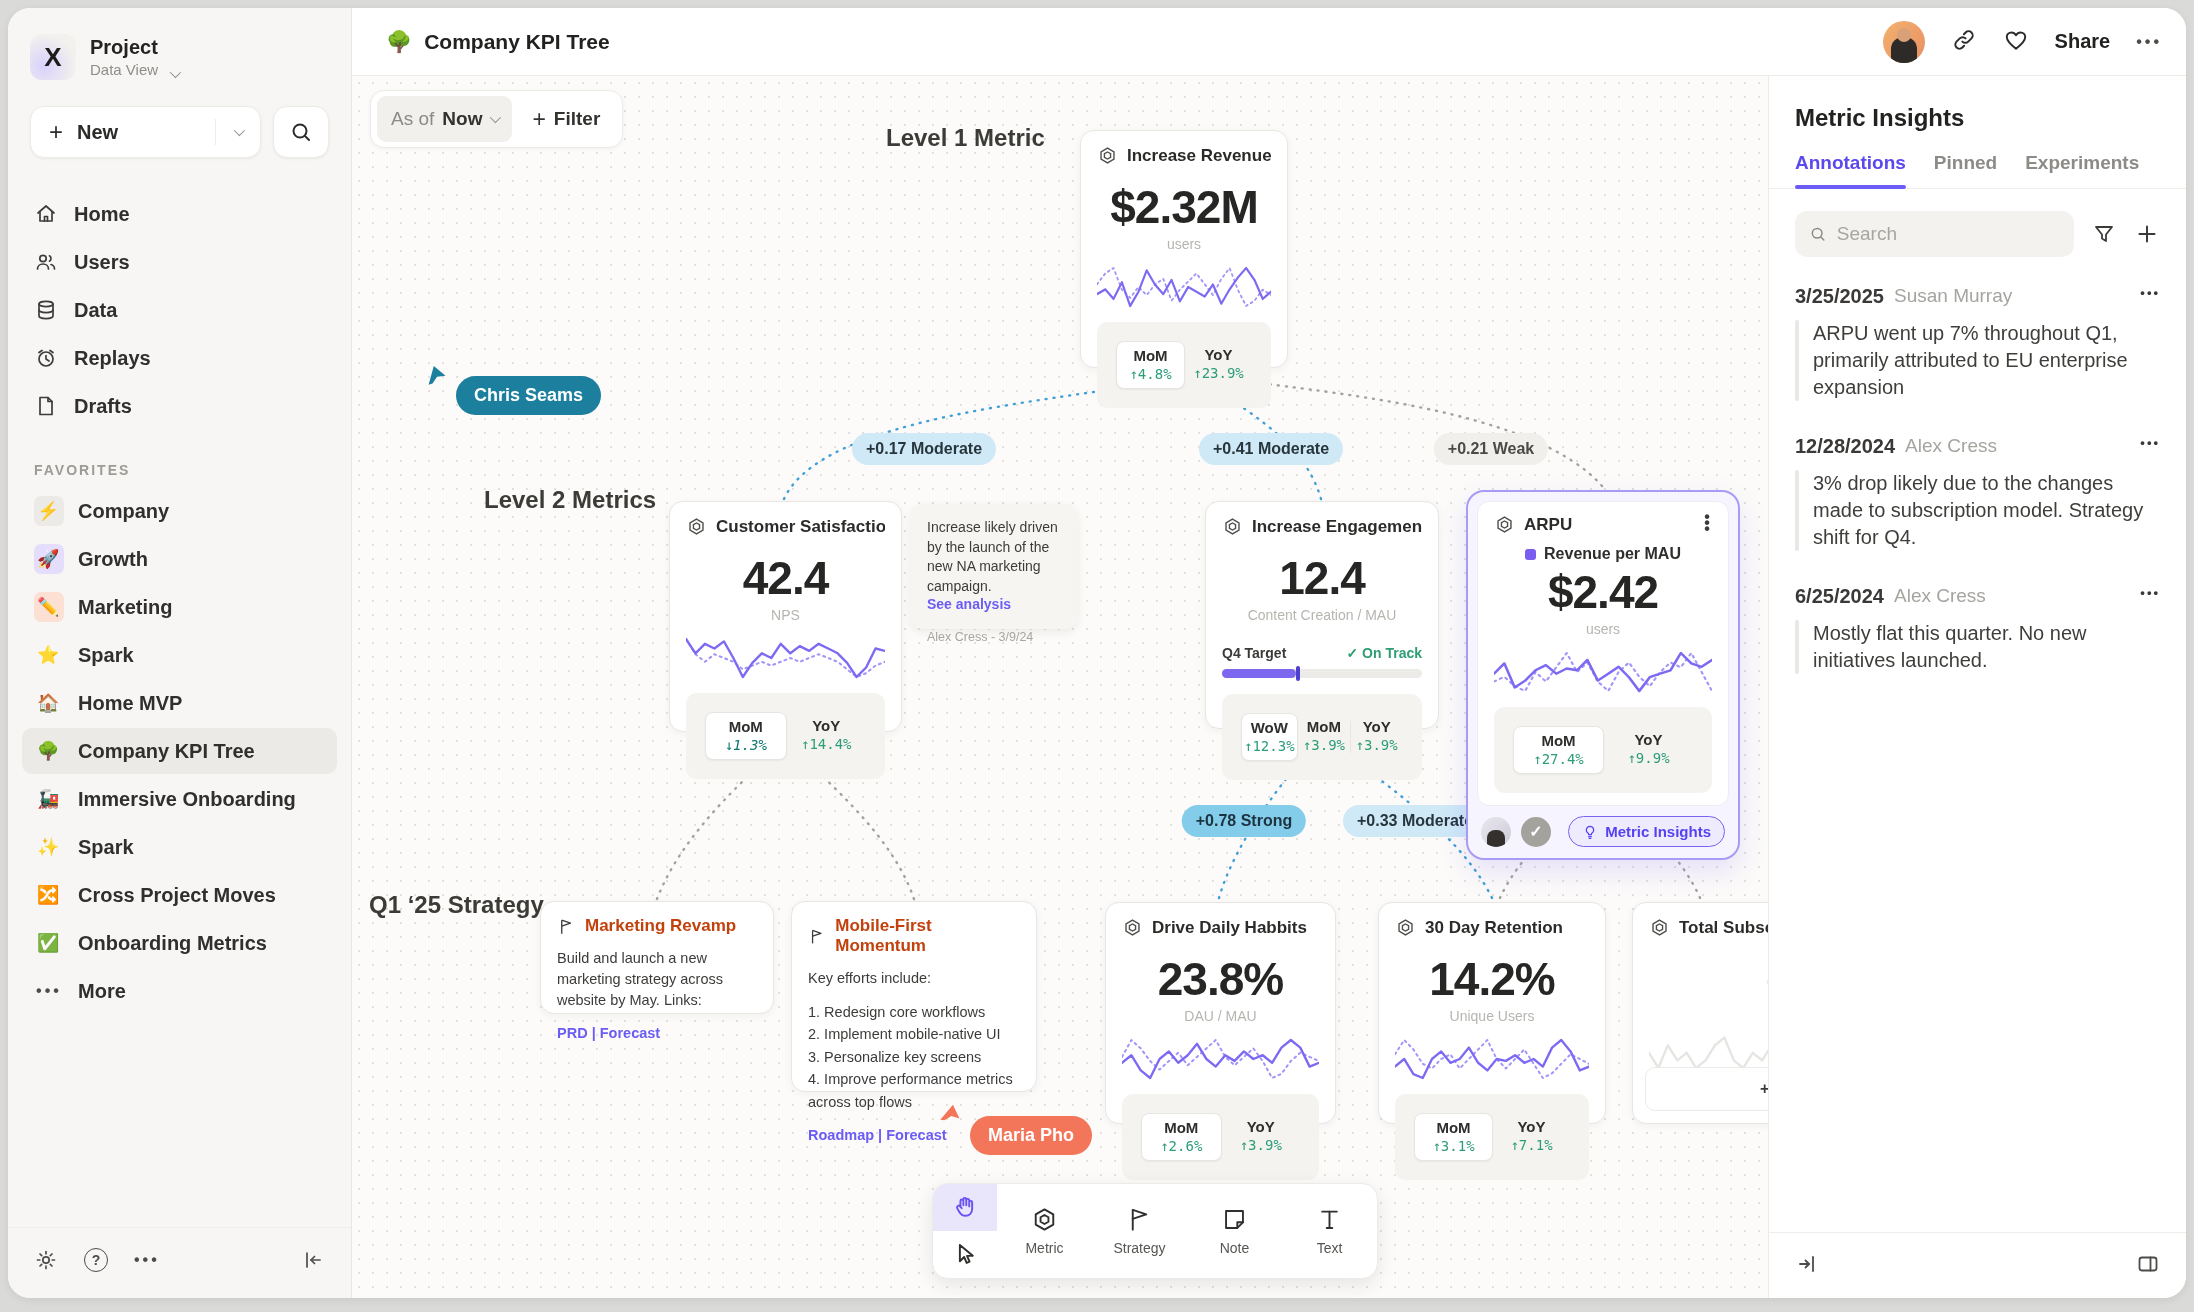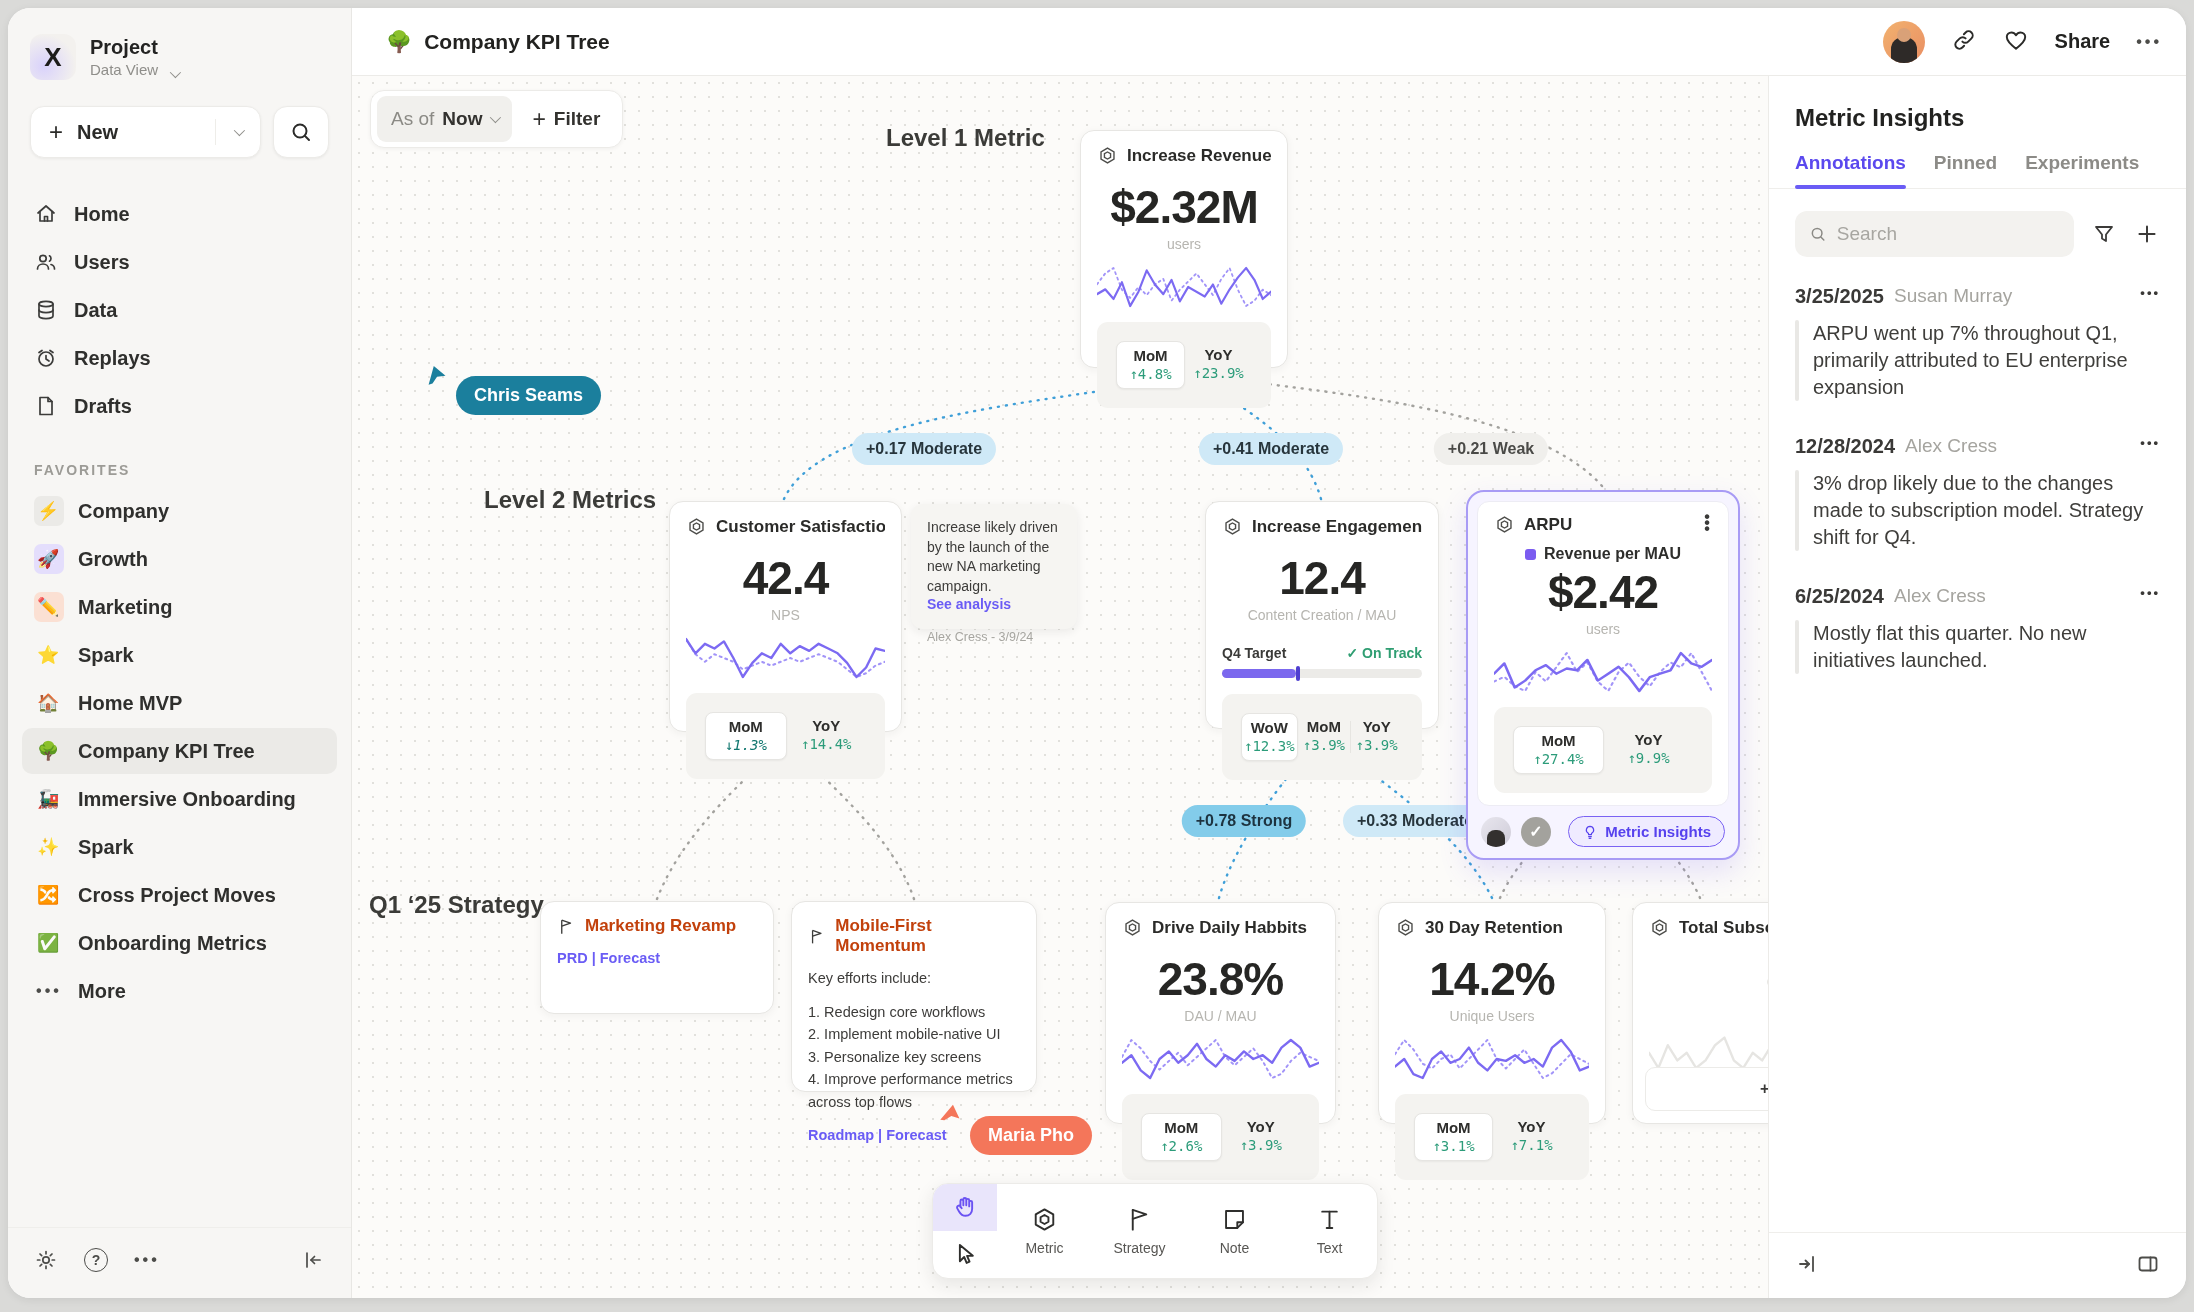--- a/index.html
+++ b/index.html
@@ -496,20 +496,21 @@
     </div>
 
     <div class="scard" style="left:188px;top:825px;width:234px;height:113px;">
       <div class="sc-head">
           <svg viewBox="0 0 24 24">
             <path d="M6 21 V4"></path>
             <path d="M6 4 L17 7.8 L6 11.6"></path>
           </svg>
           <span>Marketing Revamp</span>
         </div>
+      <div class="sc-body">Build and launch a new marketing strategy across website by May. Links:</div>
       <div class="sc-links">PRD | Forecast</div>
     </div>
 
     <div class="scard" style="left:439px;top:825px;width:246px;height:191px;">
       <div class="sc-head">
           <svg viewBox="0 0 24 24">
             <path d="M6 21 V4"></path>
             <path d="M6 4 L17 7.8 L6 11.6"></path>
           </svg>
           <span>Mobile-First Momentum</span>

